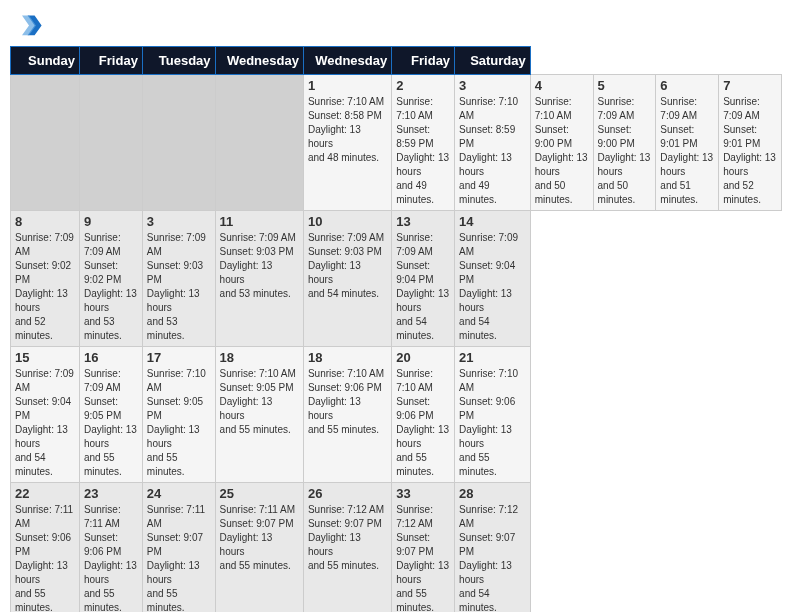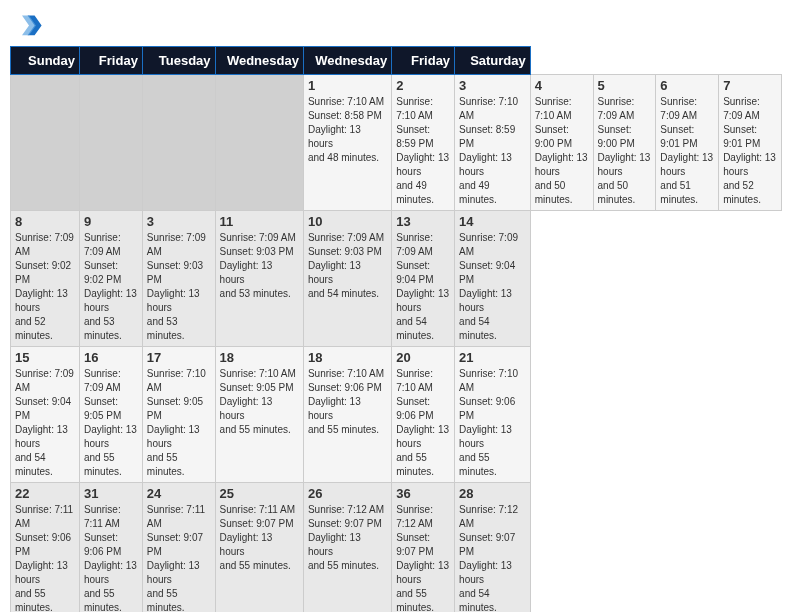--- a/index.html
+++ b/index.html
@@ -222,37 +222,37 @@
           <span class="day-num">21</span>
           <div class="day-info">Sunrise: 7:10 AM<br>Sunset: 9:06 PM<br>Daylight: 13 hours<br>and 55 minutes.</div>
         </td>
       </tr>
       <tr>
         <td>
           <span class="day-num">22</span>
           <div class="day-info">Sunrise: 7:11 AM<br>Sunset: 9:06 PM<br>Daylight: 13 hours<br>and 55 minutes.</div>
         </td>
         <td>
-          <span class="day-num">31</span>
+          <span class="day-num">23</span>
           <div class="day-info">Sunrise: 7:11 AM<br>Sunset: 9:06 PM<br>Daylight: 13 hours<br>and 55 minutes.</div>
         </td>
         <td>
           <span class="day-num">24</span>
           <div class="day-info">Sunrise: 7:11 AM<br>Sunset: 9:07 PM<br>Daylight: 13 hours<br>and 55 minutes.</div>
         </td>
         <td>
           <span class="day-num">25</span>
           <div class="day-info">Sunrise: 7:11 AM<br>Sunset: 9:07 PM<br>Daylight: 13 hours<br>and 55 minutes.</div>
         </td>
         <td>
           <span class="day-num">26</span>
           <div class="day-info">Sunrise: 7:12 AM<br>Sunset: 9:07 PM<br>Daylight: 13 hours<br>and 55 minutes.</div>
         </td>
         <td>
-          <span class="day-num">36</span>
+          <span class="day-num">33</span>
           <div class="day-info">Sunrise: 7:12 AM<br>Sunset: 9:07 PM<br>Daylight: 13 hours<br>and 55 minutes.</div>
         </td>
         <td>
           <span class="day-num">28</span>
           <div class="day-info">Sunrise: 7:12 AM<br>Sunset: 9:07 PM<br>Daylight: 13 hours<br>and 54 minutes.</div>
         </td>
       </tr>
     </tbody>
 </table>
 

